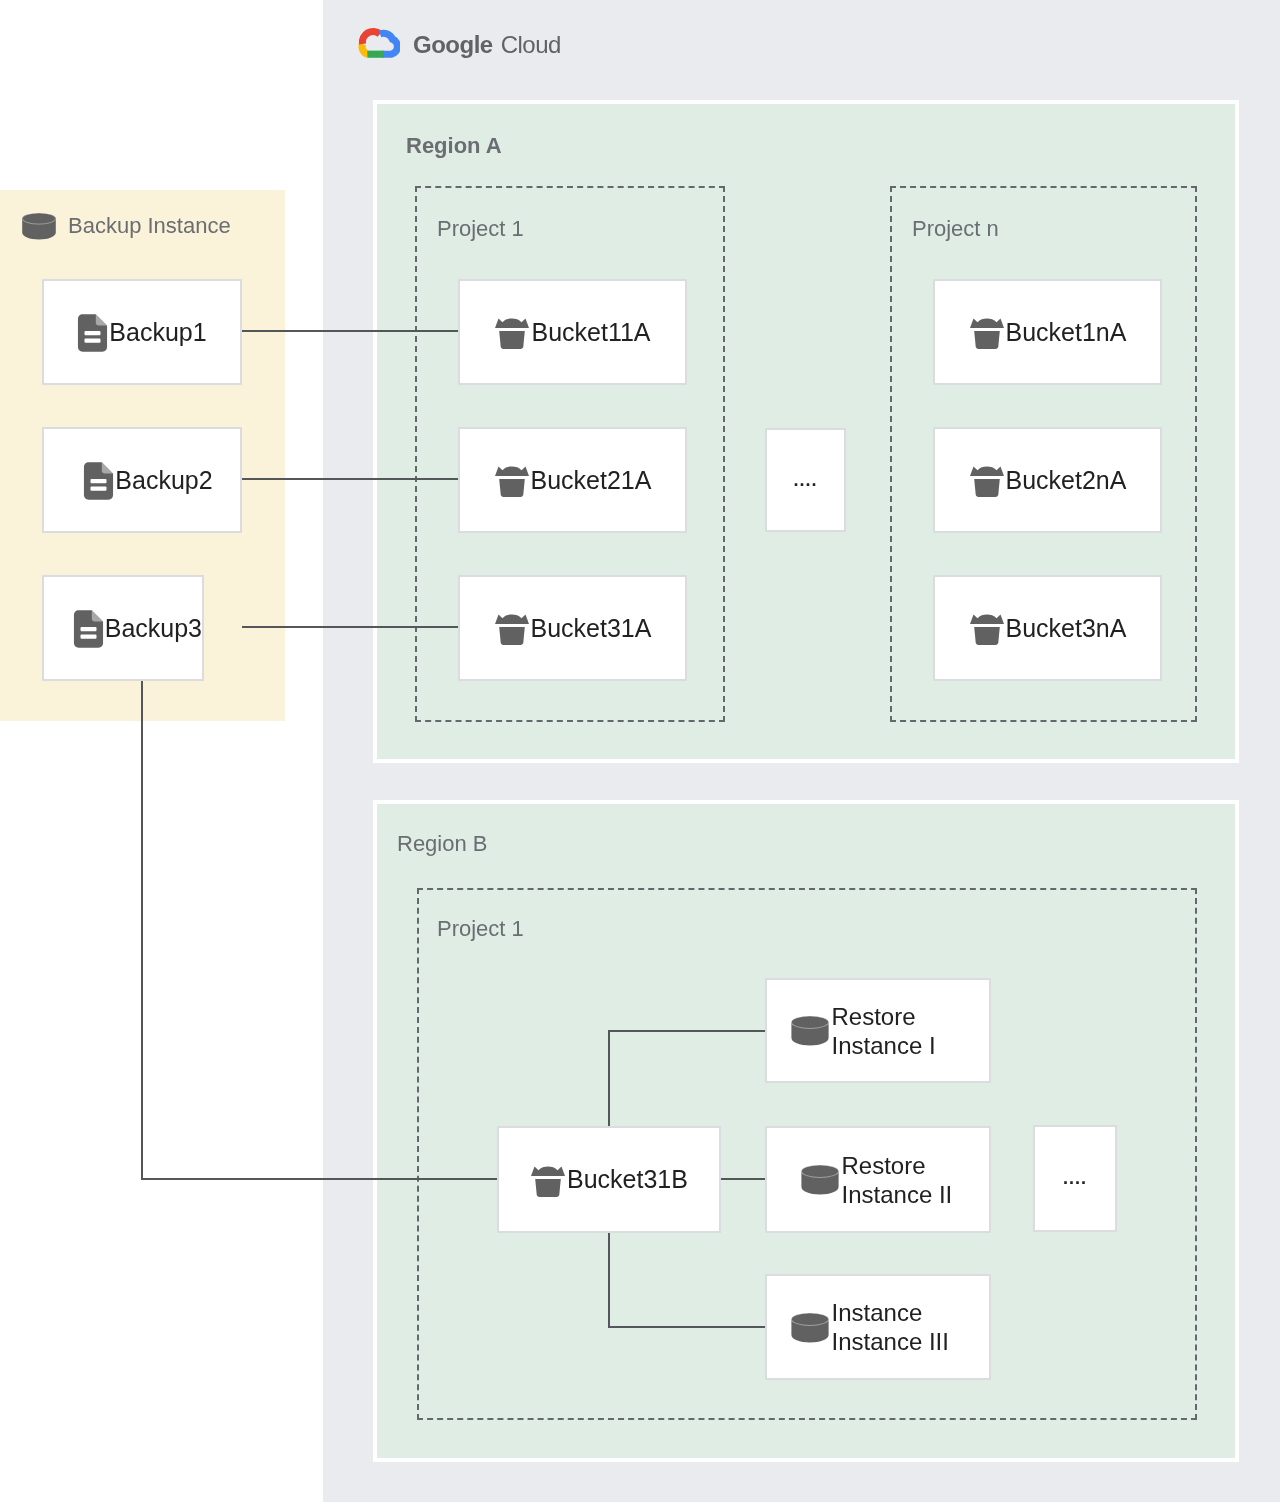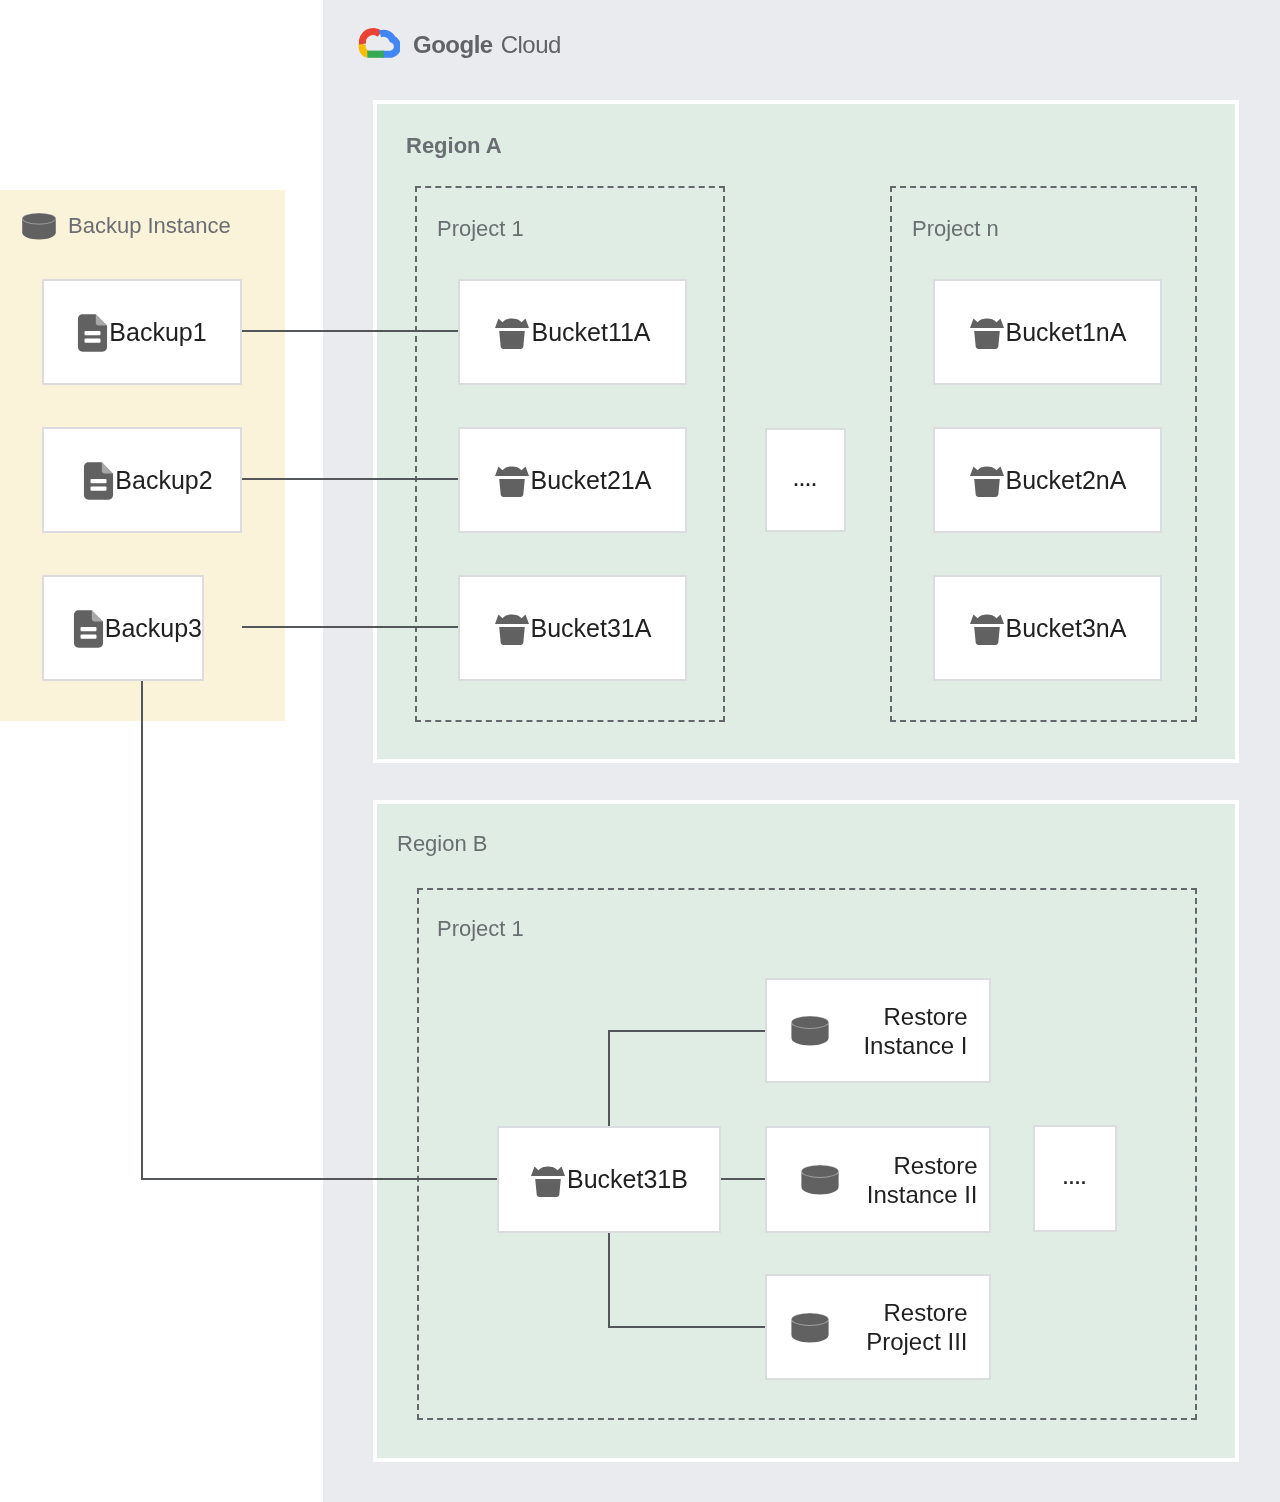--- a/index.html
+++ b/index.html
@@ -31,21 +31,21 @@
   .legend{left:20px;top:212px;display:flex;align-items:center;gap:10px;}
   
   .line{background:#53575A;}
   
   .node{
     background:#FFFFFF;border:2px solid #DADCE0;box-sizing:border-box;
     display:flex;align-items:center;justify-content:center;gap:1px;
     color:#212121;font-size:25px;
   }
   .node-label{white-space:nowrap;}
-  .node-label--wrap{white-space:normal;width:136px;font-size:24px;line-height:29px;text-align:right;}
+  .node-label--wrap{white-space:normal;width:136px;font-size:24px;line-height:29px;}
   .dots{font-size:18px;font-weight:700;letter-spacing:1px;color:#212121;}
   .ic{flex:0 0 auto;display:block;}
   svg.defs{position:absolute;width:0;height:0;}
 </style>
 </head>
 <body>
 
 <svg class="defs" aria-hidden="true">
   <symbol id="i-bucket" viewBox="0 0 36 36">
     <path d="M1 14 L4.5 4.5 L8.5 8.2 C11 5.4 14.3 4.4 18 4.4 C21.7 4.4 25 5.4 27.5 8.2 L31.5 4.5 L35 14 Z" fill="#616161"></path>
@@ -190,19 +190,19 @@
   <div class="abs node" style="left:765px;top:1126px;width:226px;height:107px;padding-left:20px;">
     <svg class="ic" width="42" height="31">
         <use href="#i-db"></use>
       </svg>
     <span class="node-label node-label--wrap">Restore Instance II</span>
   </div>
   <div class="abs node" style="left:765px;top:1274px;width:226px;height:106px;">
     <svg class="ic" width="42" height="31">
         <use href="#i-db"></use>
       </svg>
-    <span class="node-label node-label--wrap">Restore Project III</span>
+    <span class="node-label node-label--wrap">Instance Instance III</span>
   </div>
   <div class="abs node" style="left:1033px;top:1125px;width:84px;height:107px;">
     <span class="dots">....</span>
   </div>
 
 </div>
 
 </body></html>

